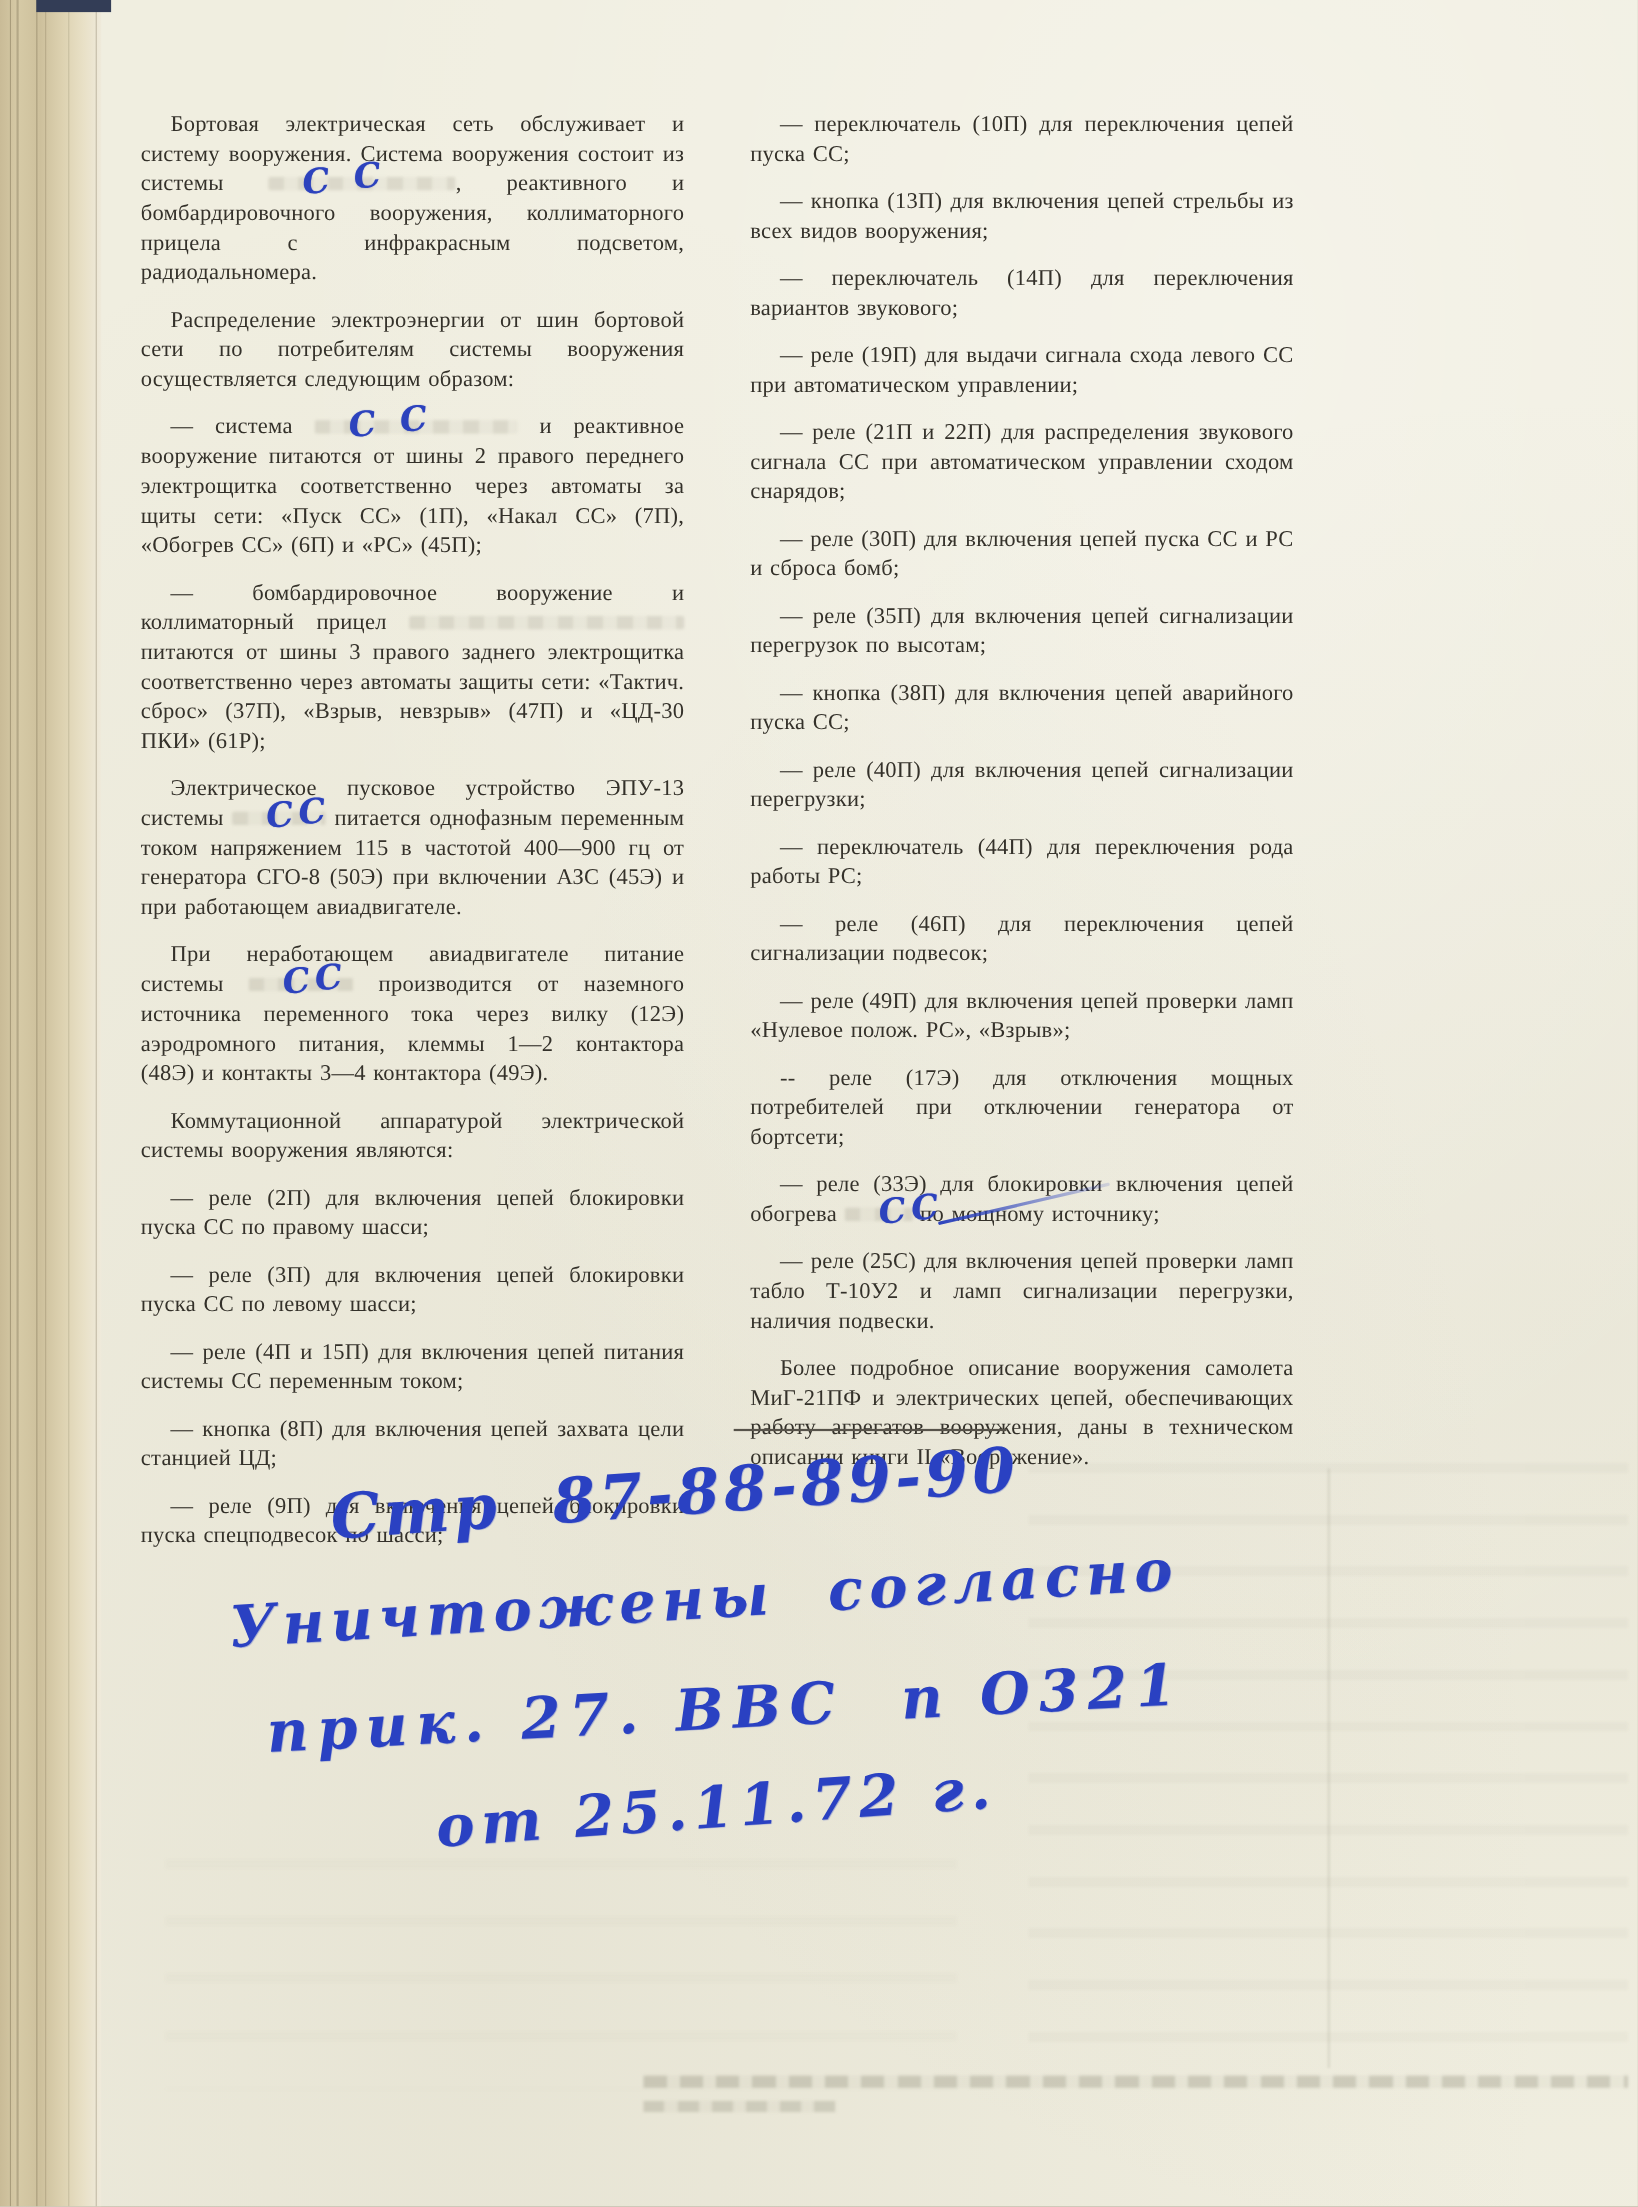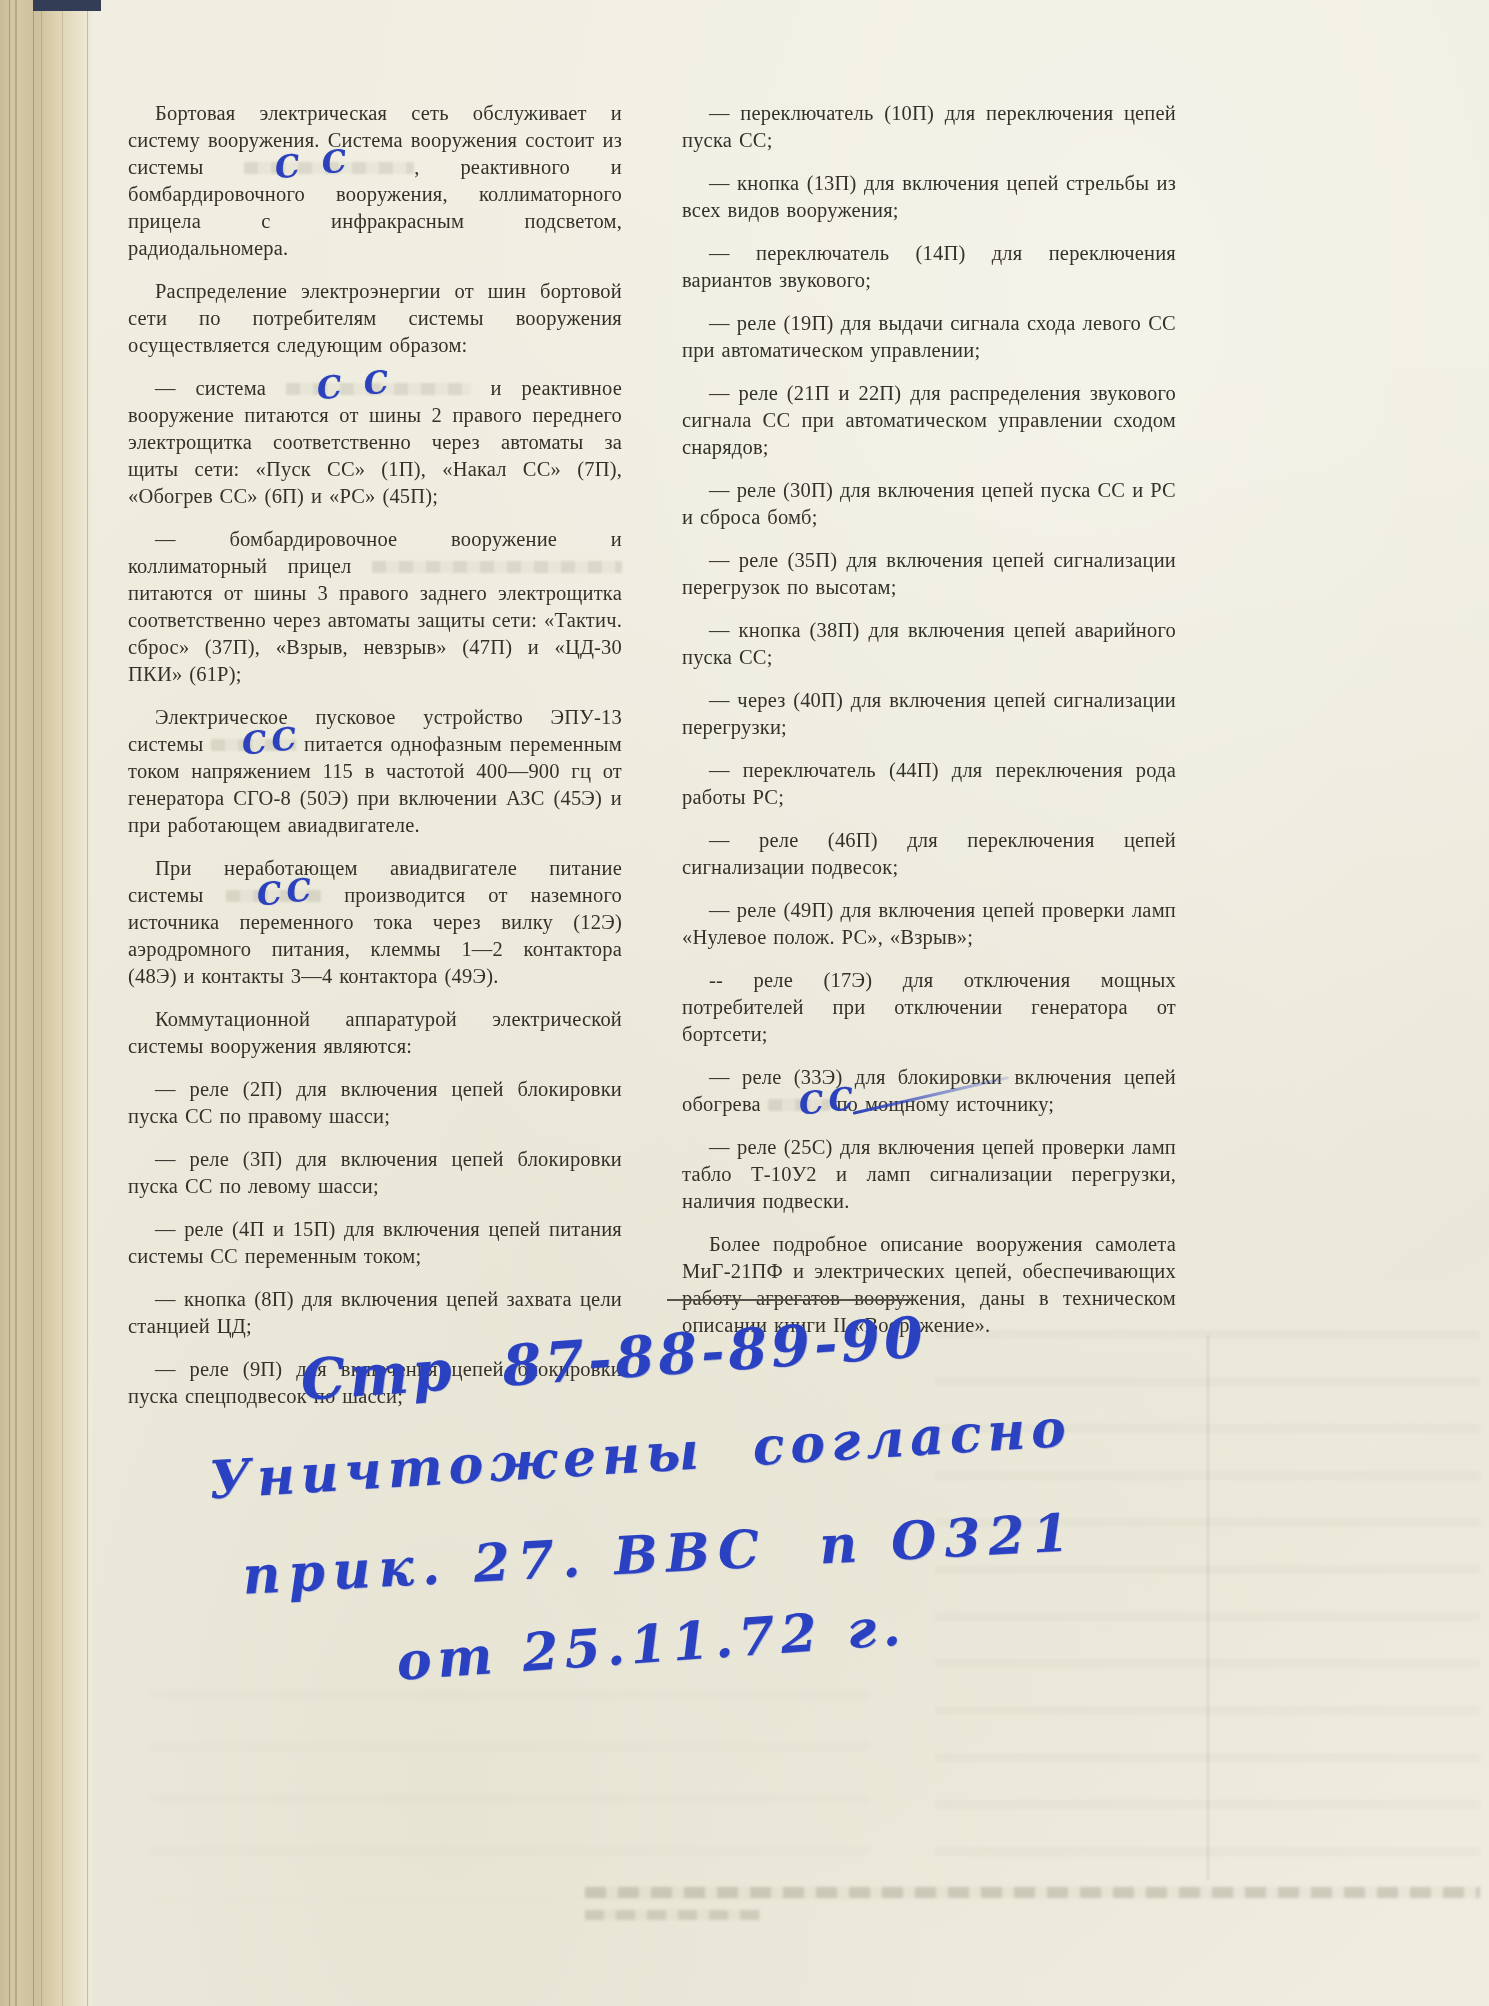--- a/index.html
+++ b/index.html
@@ -141,21 +141,21 @@
       </div>
     <div class="col" id="col-right">
         <p class="blk">— переключатель (10П) для переключения цепей пуска СС;</p>
         <p class="blk">— кнопка (13П) для включения цепей стрельбы из всех видов вооружения;</p>
         <p class="blk">— переключатель (14П) для переключения вариантов звукового;</p>
         <p class="blk">— реле (19П) для выдачи сигнала схода левого СС при автоматическом управлении;</p>
         <p class="blk">— реле (21П и 22П) для распределения звукового сигнала СС при автоматическом управлении сходом снарядов;</p>
         <p class="blk">— реле (30П) для включения цепей пуска СС и РС и сброса бомб;</p>
         <p class="blk">— реле (35П) для включения цепей сигнализации перегрузок по высотам;</p>
         <p class="blk">— кнопка (38П) для включения цепей аварийного пуска СС;</p>
-        <p class="blk">— через (40П) для включения цепей сигнализации перегрузки;</p>
+        <p class="blk">— реле (40П) для включения цепей сигнализации перегрузки;</p>
         <p class="blk">— переключатель (44П) для переключения рода работы РС;</p>
         <p class="blk">— реле (46П) для переключения цепей сигнализации подвесок;</p>
         <p class="blk">— реле (49П) для включения цепей проверки ламп «Нулевое полож. РС», «Взрыв»;</p>
         <p class="blk">-- реле (17Э) для отключения мощных потребителей при отключении генератора от бортсети;</p>
         <p class="blk">— реле (33Э) для блокировки включения цепей обогрева <span class="erased" style="width: 62px;"><span class="hw-inline tail">СС</span></span> по мощному источнику;</p>
         <p class="blk">— реле (25С) для включения цепей проверки ламп табло Т-10У2 и ламп сигнализации перегрузки, наличия подвески.</p>
         <p class="blk">Более подробное описание вооружения самолета МиГ-21ПФ и электрических цепей, обеспечивающих работу агрегатов вооружения, даны в техническом описании книги II «Вооружение».</p>
       </div>
   </div>
 

